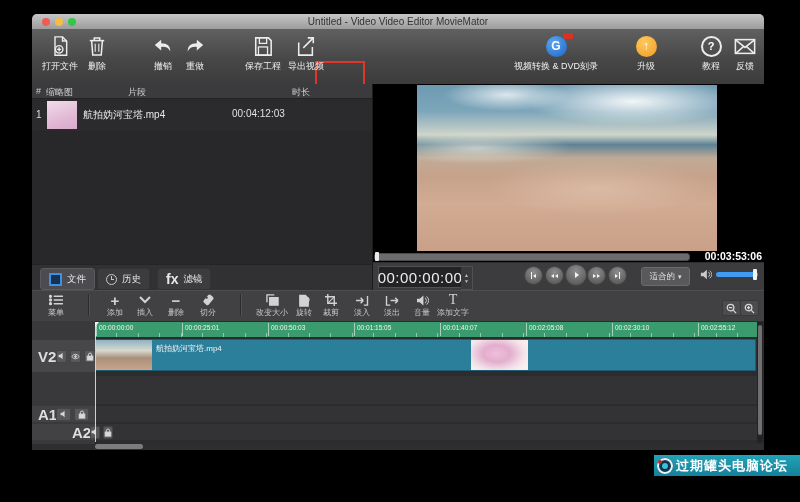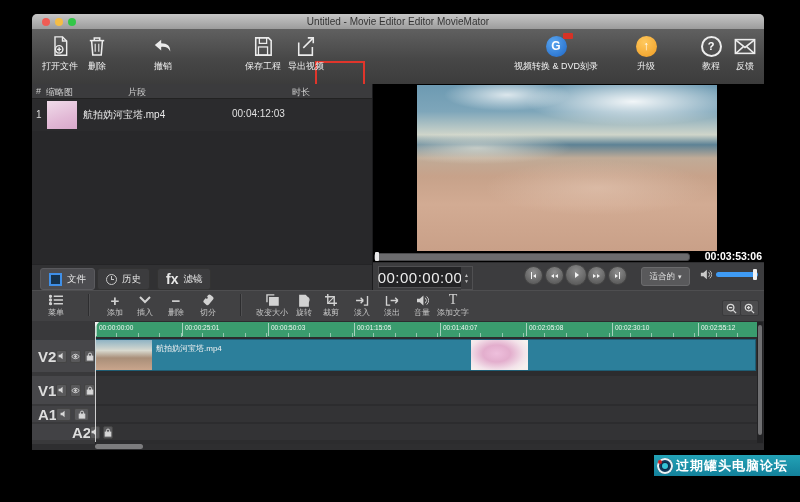--- a/index.html
+++ b/index.html
@@ -112,21 +112,21 @@
 <body>
 
 <div id="stage">
 
   <div class="abs" id="win"></div>
 
   <div class="abs" id="titlebar">
     <div class="abs tl-dot" style="left:10px;background:#f05c54;"></div>
     <div class="abs tl-dot" style="left:23px;background:#f5bd45;"></div>
     <div class="abs tl-dot" style="left:36px;background:#33c748;"></div>
-    <div class="abs" id="title-text">Untitled - Movie Editor Editor MovieMator</div>
+    <div class="abs" id="title-text">Untitled - Video Video Editor MovieMator</div>
   </div>
 
   <div class="abs" id="toolbar">
     <div class="abs" id="export-box"></div>
   </div>
 
   <div class="tbtn" style="left:60px;">
     <span class="ticon">
       <svg width="20" height="22" viewBox="0 0 24 26" fill="none" stroke="currentColor" stroke-width="1.7">
         <path d="M6 2 h9 l5 5 v17 H6 z"></path>
@@ -152,20 +152,28 @@
 
   <div class="tbtn" style="left:163px;">
     <span class="ticon">
       <svg width="22" height="20" viewBox="0 0 24 22" fill="currentColor">
         <path d="M10 4 L3 10 l7 6 v-4 c5-.5 8 1 10 5 0-6-3-9-10-9 z"></path>
       </svg>
       </span>
     <span class="tlabel">撤销</span>
   </div>
 
+  <div class="tbtn" style="left:195px;">
+    <span class="ticon">
+      <svg width="22" height="20" viewBox="0 0 24 22" fill="currentColor">
+        <path d="M14 4 l7 6 -7 6 v-4 c-5-.5-8 1-10 5 0-6 3-9 10-9 z"></path>
+      </svg>
+      </span>
+    <span class="tlabel">重做</span>
+  </div>
 
   <div class="tbtn" style="left:263px;align-items:center;">
     <span class="ticon">
       <svg width="20" height="21" viewBox="0 0 22 23" fill="none" stroke="currentColor" stroke-width="1.7">
         <path d="M3 2 h14 l3 3 v16 H3 z"></path>
           <path d="M7 2 v6 h8 V2" stroke-width="1.4"></path>
         <rect x="6" y="12" width="10" height="9" stroke-width="1.4"></rect>
       </svg>
       </span>
     <span class="tlabel">保存工程</span>
@@ -439,40 +447,20 @@
           <circle cx="6" cy="4" r="1.2" fill="currentColor"></circle>
         </svg>
       </span>
     <span class="tico">
         <svg width="8" height="9" viewBox="0 0 10 11" fill="none" stroke="currentColor" stroke-width="1.2">
           <rect x="1.5" y="5" width="7" height="5" fill="currentColor"></rect>
           <path d="M3 5 V3.2 a2 2 0 0 1 4 0 V5"></path>
         </svg>
       </span>
   </div>
-  <div class="trk" style="top:376px;height:28px;background:#47474a;">
-    <span class="tname">V1</span>
-    <span class="tico">
-        <svg width="8" height="8" viewBox="0 0 14 12" fill="currentColor">
-          <path d="M1 4 h3 l4-3.5 v11 L4 8 H1 z"></path>
-        </svg>
-      </span>
-    <span class="tico">
-        <svg width="9" height="7" viewBox="0 0 12 8" fill="none" stroke="currentColor" stroke-width="1.2">
-          <path d="M1 4 q5-6 10 0 q-5 6-10 0z"></path>
-          <circle cx="6" cy="4" r="1.2" fill="currentColor"></circle>
-        </svg>
-      </span>
-    <span class="tico">
-        <svg width="8" height="9" viewBox="0 0 10 11" fill="none" stroke="currentColor" stroke-width="1.2">
-          <rect x="1.5" y="5" width="7" height="5" fill="currentColor"></rect>
-          <path d="M3 5 V3.2 a2 2 0 0 1 4 0 V5"></path>
-        </svg>
-      </span>
-  </div>
   <div class="trk" style="top:406px;height:16px;background:#424245;">
     <span class="tname">A1</span>
     <span class="tico">
         <svg width="8" height="8" viewBox="0 0 14 12" fill="currentColor">
           <path d="M1 4 h3 l4-3.5 v11 L4 8 H1 z"></path>
         </svg>
       </span>
     <span class="tico">
         <svg width="8" height="9" viewBox="0 0 10 11" fill="none" stroke="currentColor" stroke-width="1.2">
           <rect x="1.5" y="5" width="7" height="5" fill="currentColor"></rect>

